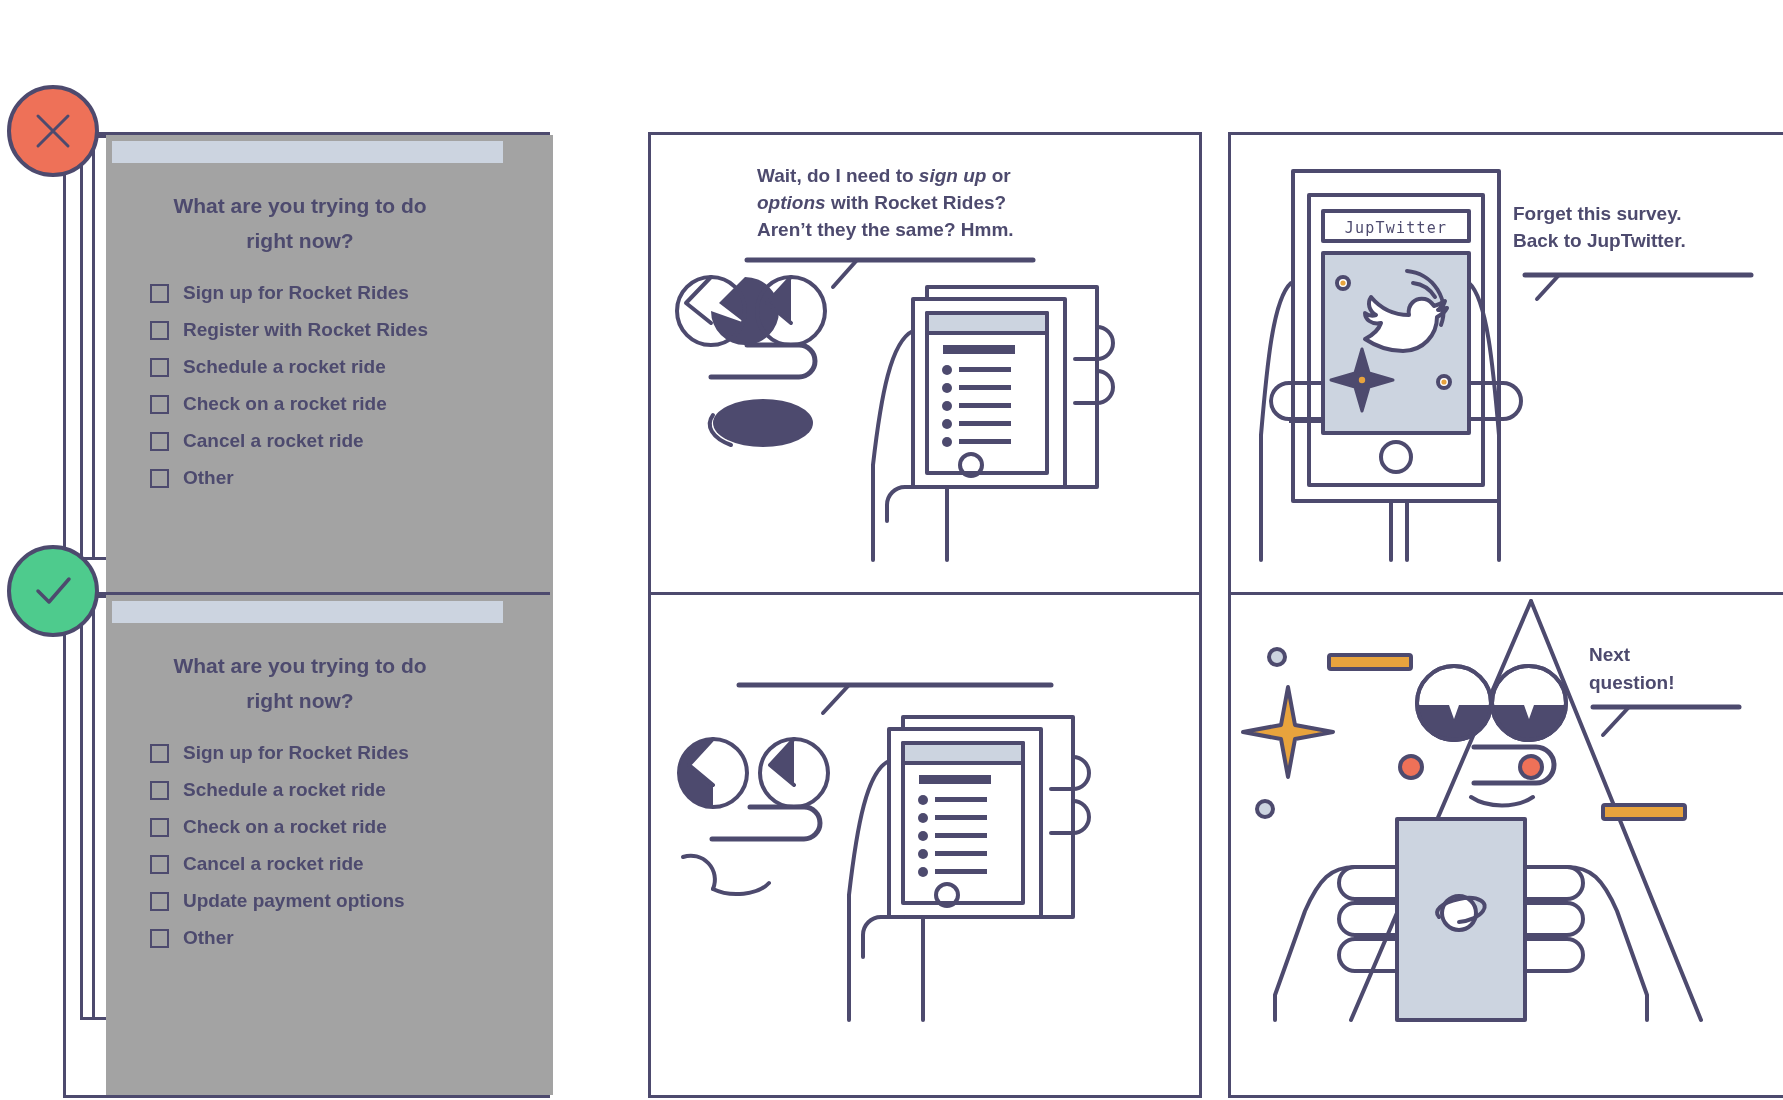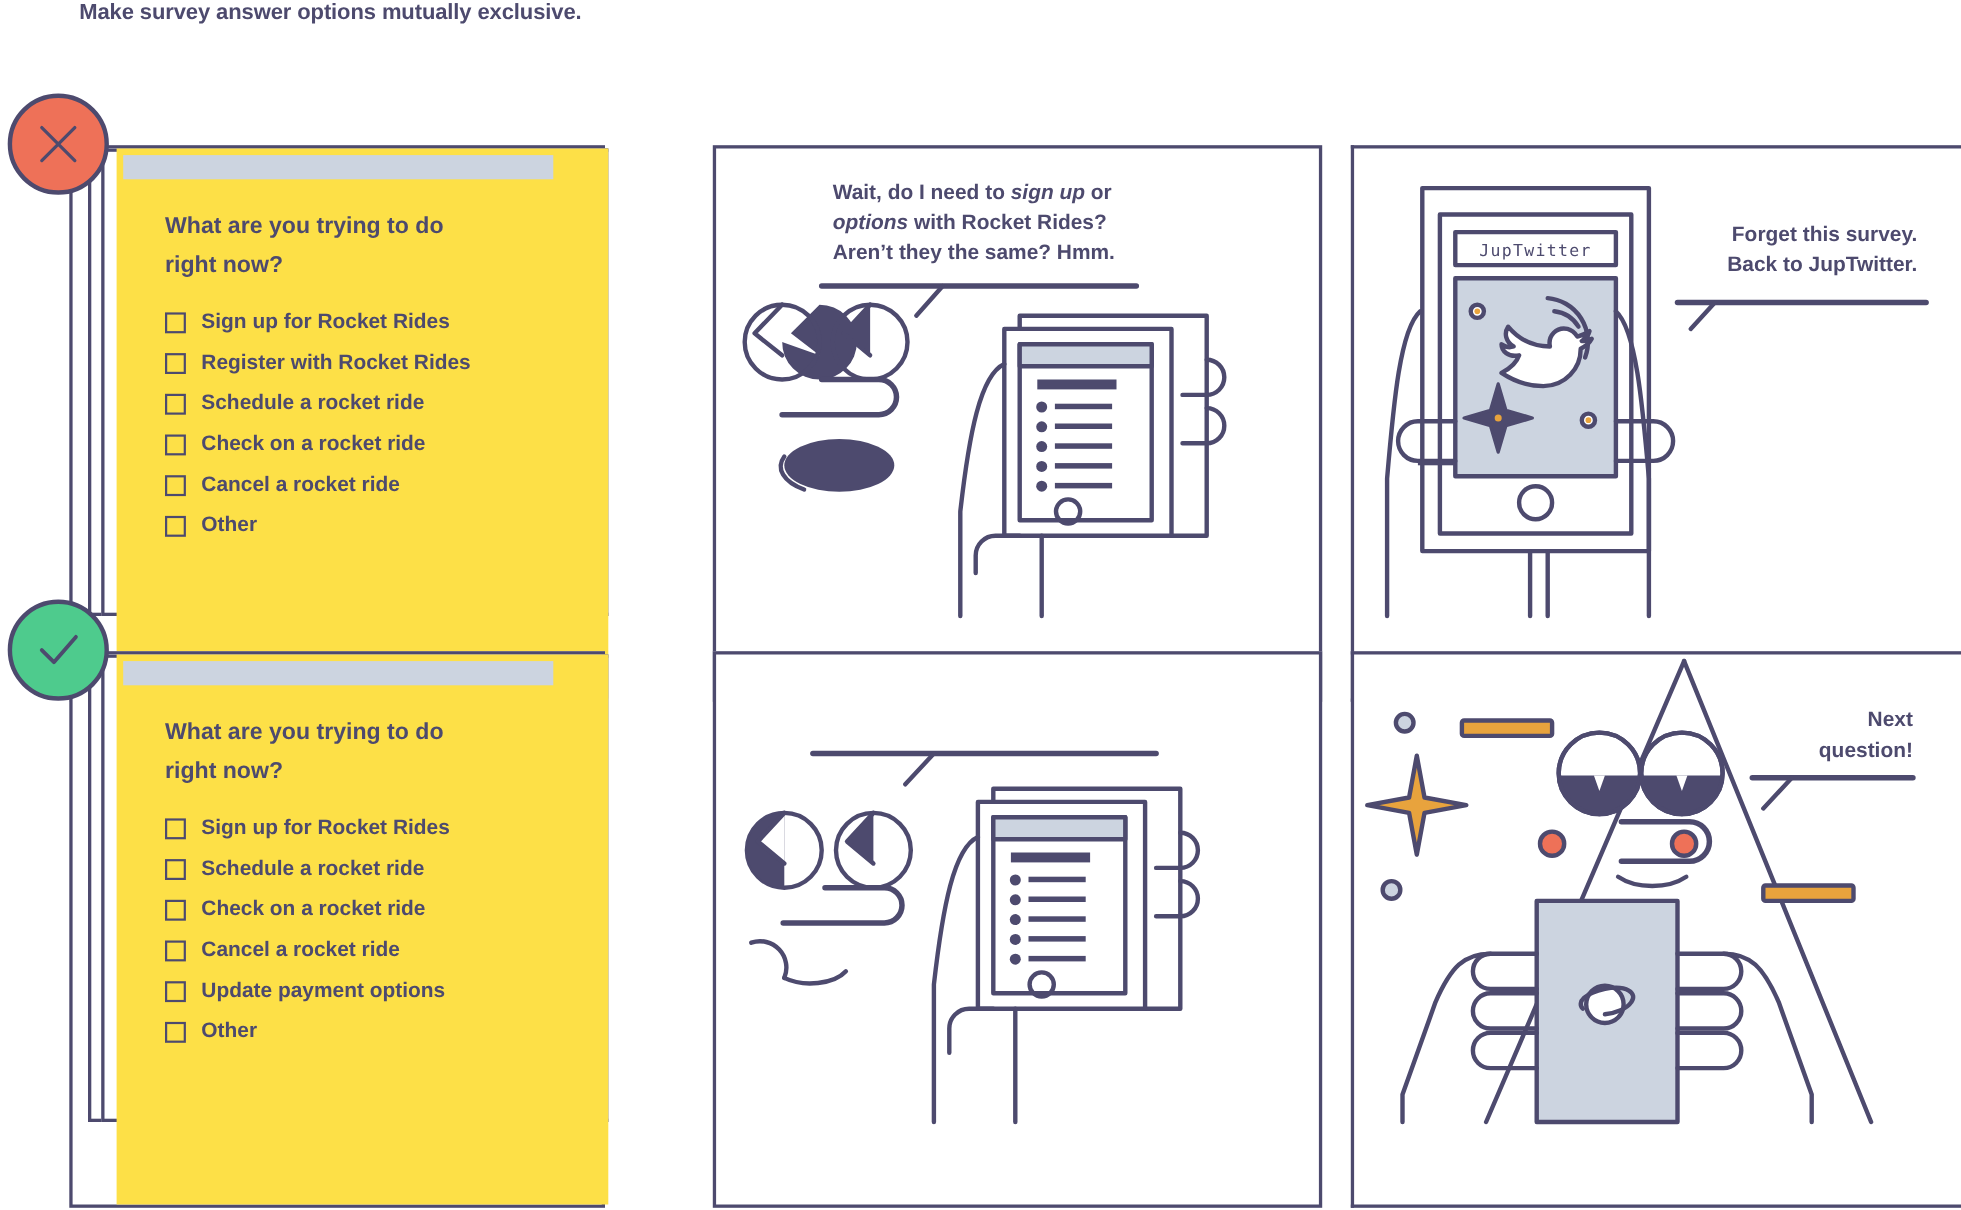--- a/index.html
+++ b/index.html
@@ -35,48 +35,46 @@
     border:3px solid #4d4a6e; background:#ffffff;
   }
   .panel.p1 { left:63px;   width:487px; }
   .panel.p2 { left:648px;  width:554px; }
   .panel.p3 { left:1228px; width:555px; border-right:none; }
 
   
   .stack-a { position:absolute; top:0; height:425px; border:3px solid #4d4a6e; border-right:none; background:#fff; }
   .survey-card {
     position:absolute; left:0px; top:0px; width:100%; height:100%;
-    background:#fde047; overflow:hidden;
+    background:#a3a3a3; overflow:hidden;text-align:center;
   }
   .survey-titlebar { height:22px; background:#ccd4e0; margin:6px 50px 0 6px; }
   .survey-body { padding:26px 0 0 44px; }
   .survey-q { font-size:21px; font-weight:bold; line-height:1.65; max-width:300px; }
   .opts { margin-top:24px; }
   .opt { display:flex; align-items:center; gap:14px; margin-bottom:15px; }
   .cbx { width:19px; height:19px; border:2.5px solid #4d4a6e; flex:none; }
   .opt-label { font-size:19px; font-weight:bold; white-space:nowrap; }
 
   
   .speech {
     position:absolute; font-size:19px; font-weight:bold; line-height:1.42;
     color:#4d4a6e;
-    text-align:right;
   }
   .speech i { font-style:italic; }
 
   svg.art { position:absolute; left:0; top:0; overflow:visible; }
 
   .pxfont { font-family:"DejaVu Sans Mono", monospace; }
 </style>
 </head>
 <body>
 
 <div id="root">
 
-  <div class="caption">Make survey answer options mutually exclusive.</div>
 
   <div class="badge bad">
     <svg width="46" height="46" viewBox="0 0 46 46">
       <path d="M8 8 L38 38 M38 8 L8 38" stroke="#4d4a6e" stroke-width="3" fill="none" stroke-linecap="round"></path>
     </svg>
   </div>
 
   <div class="badge good">
     <svg width="50" height="46" viewBox="0 0 50 46">
       <path d="M10 23 L21 34 L41 11" stroke="#4d4a6e" stroke-width="3.5" fill="none" stroke-linecap="round" stroke-linejoin="round"></path>

